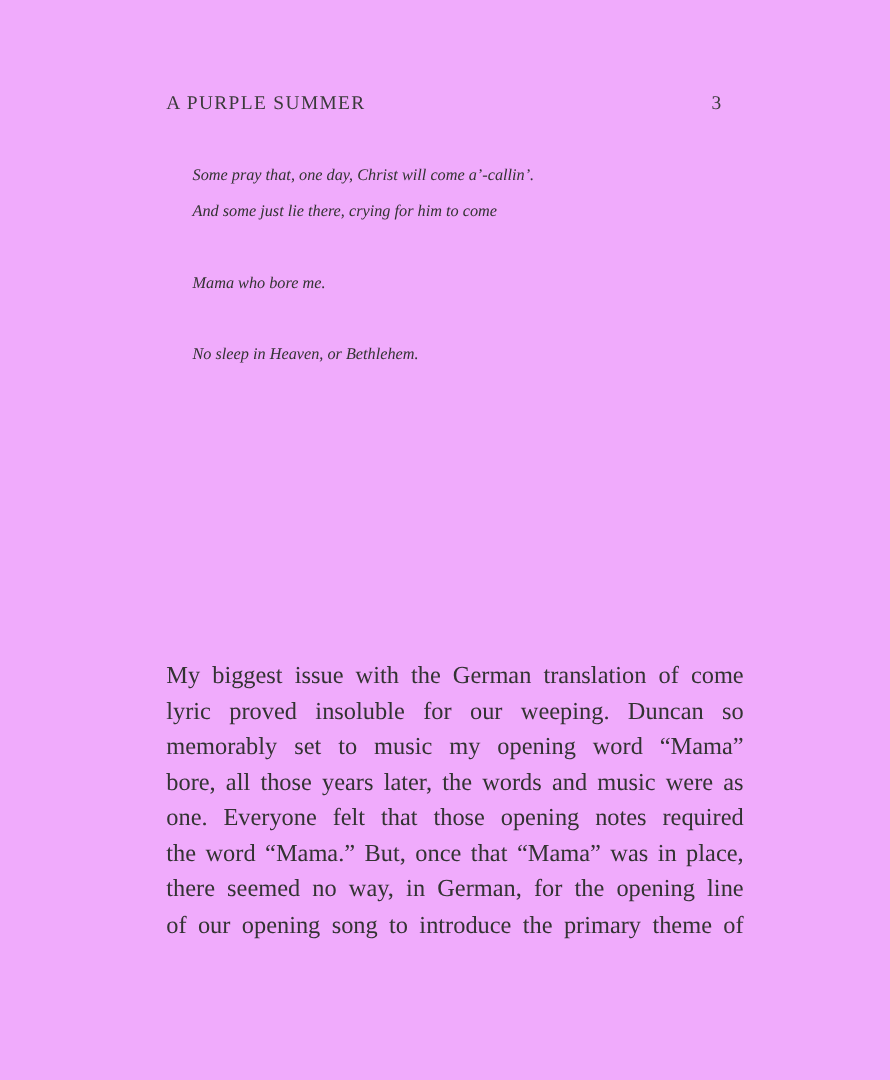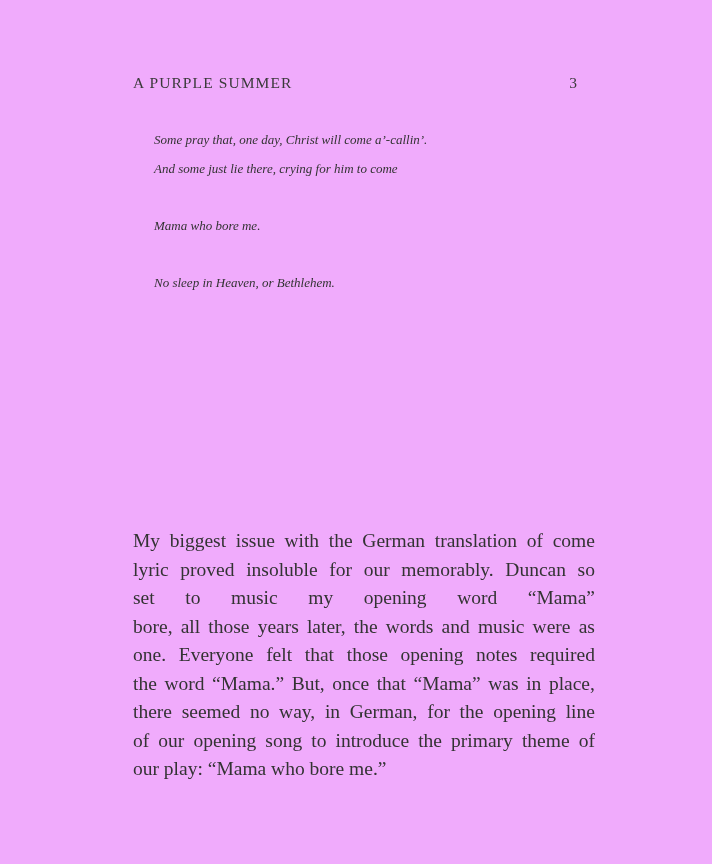--- a/index.html
+++ b/index.html
@@ -102,25 +102,26 @@
         <span>translation</span>
         <span>of</span>
         <span>come</span>
       </div>
       <div class="prose-line">
         <span>lyric</span>
         <span>proved</span>
         <span>insoluble</span>
         <span>for</span>
         <span>our</span>
-        <span>memorably.</span>
+        <span>weeping.</span>
         <span>Duncan</span>
         <span>so</span>
       </div>
       <div class="prose-line">
+        <span>memorably</span>
         <span>set</span>
         <span>to</span>
         <span>music</span>
         <span>my</span>
         <span>opening</span>
         <span>word</span>
         <span>“Mama”</span>
       </div>
       <div class="prose-line">
         <span>bore,</span>
@@ -174,15 +175,14 @@
         <span>our</span>
         <span>opening</span>
         <span>song</span>
         <span>to</span>
         <span>introduce</span>
         <span>the</span>
         <span>primary</span>
         <span>theme</span>
         <span>of</span>
       </div>
-      <div class="prose-line last">our play: “Mama who bore me.”</div>
     </section>
 </div>
 
 </body></html>

